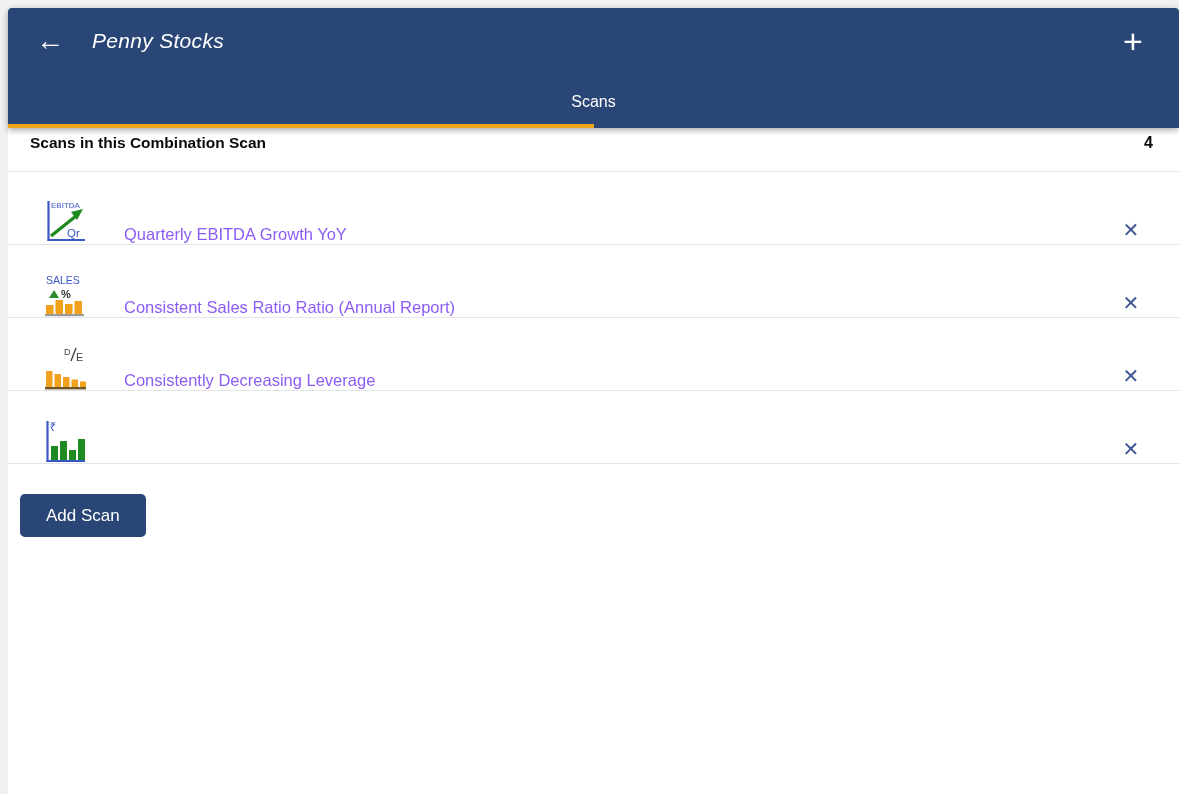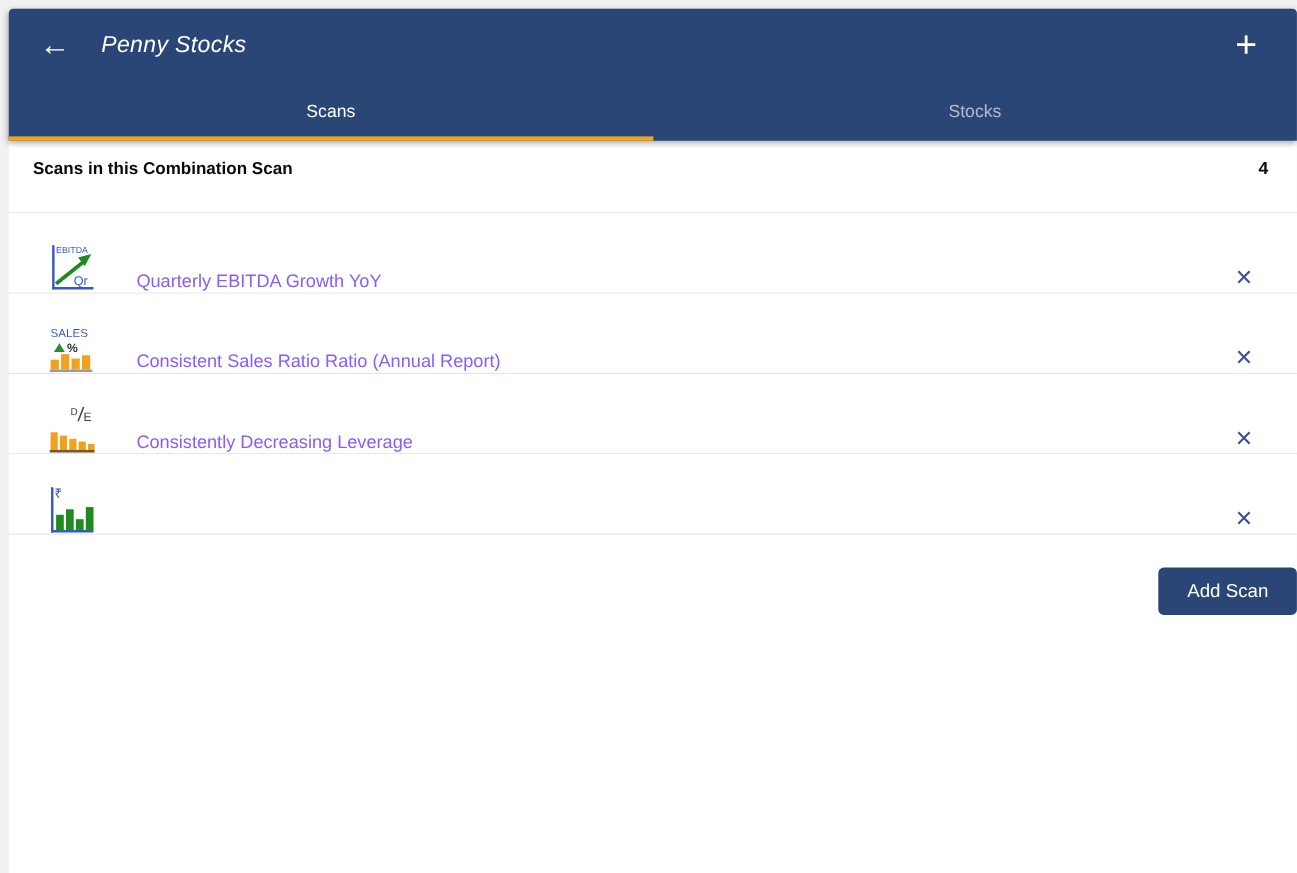--- a/index.html
+++ b/index.html
@@ -52,21 +52,21 @@
     font-size: 16px; font-weight: 500; cursor: pointer;
   }
   .tab.active { color: #ffffff; }
   .tab.inactive { color: #b6bdca; }
   .tab-underline {
     position: absolute; left: 0; bottom: 0;
     width: 50%; height: 4px; background: #f0a51f;
   }
   
   .section-header {
-    height: 66px;
+    height: 44px;
     display: flex; align-items: center;
     padding: 0 26px 14px 22px;
     border-bottom: 1px solid #e4e4e4;
     text-align: center;
   }
   .section-title { font-size: 15.5px; font-weight: bold; color: #0a0a0a; }
   .scan-count { margin-left: auto; font-size: 16px; font-weight: bold; color: #0a0a0a; }
   
   .scan-row {
     height: 73px;
@@ -81,21 +81,21 @@
     font-size: 16.5px; color: #8b5cf6;
   }
   .close-btn {
     margin-left: auto;
     width: 28px; height: 28px;
     display: flex; align-items: center; justify-content: center;
     font-size: 20px; color: #3d5492; cursor: pointer;
   }
   svg text { font-family: "Liberation Sans", sans-serif; }
   
-  .btn-wrap { display: flex; justify-content: flex-end; margin-top: 30px; padding-left: 12px; }
+  .btn-wrap { display: flex; justify-content: flex-start; margin-top: 30px; padding-left: 12px; }
   .add-scan-button {
     background: #2a4677; color: #ffffff;
     border: none; border-radius: 5px;
     font-size: 17px; font-family: "Liberation Sans", sans-serif;
     padding: 12px 26px; min-width: 122px; height: 43px;
     cursor: pointer;
   }
 </style>
 </head>
 <body>
@@ -107,21 +107,20 @@
       <div class="back-btn">
         <span>←</span>
       </div>
       <div class="page-title">Penny Stocks</div>
       <div class="add-btn">
         <span>+</span>
       </div>
     </div>
     <div class="tabs">
       <div class="tab active">Scans</div>
-      <div class="tab inactive">Stocks</div>
     </div>
     <div class="tab-underline"></div>
   </div>
 
   <div class="section-header">
     <span class="section-title">Scans in this Combination Scan</span>
     <span class="scan-count">4</span>
   </div>
 
   <div>

